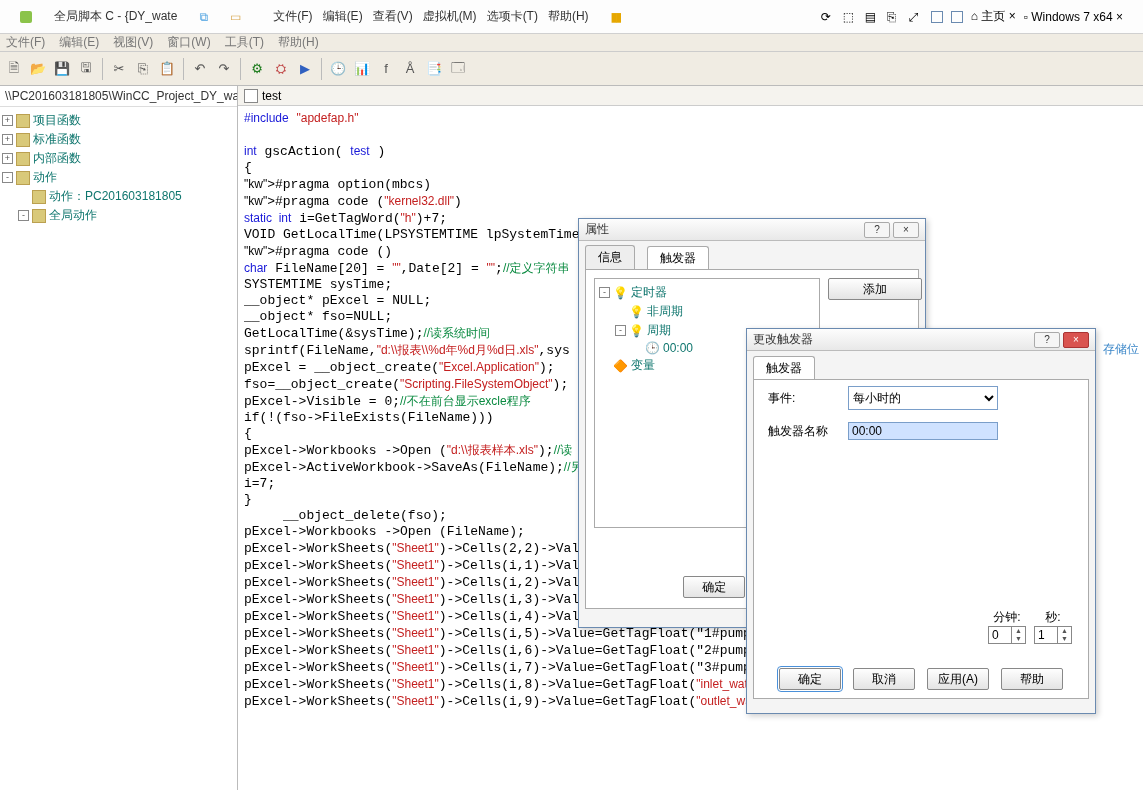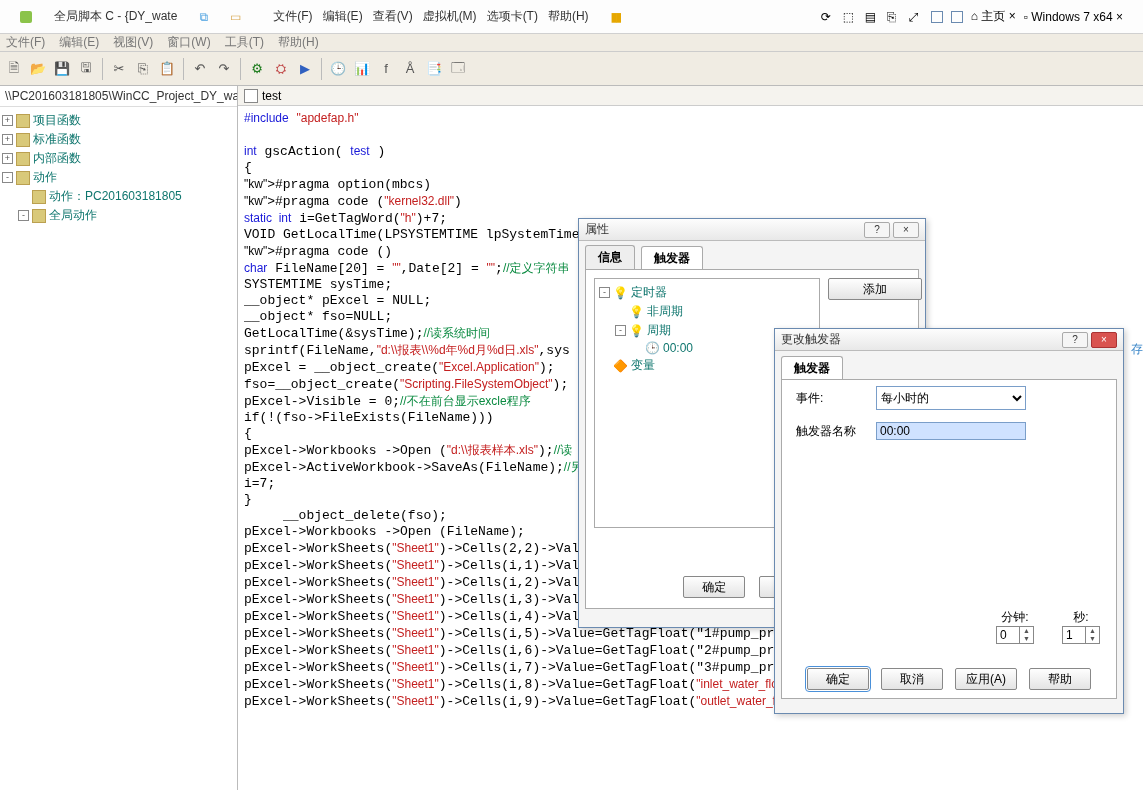--- a/index.html
+++ b/index.html
@@ -37,21 +37,21 @@
 .editor-tab .doc-icon { width:14px; height:14px; background:#fff; border:1px solid #888; }
 .code { padding:4px 6px; font-family:Consolas,"Courier New",monospace; font-size:13px; line-height:16px; white-space:pre; color:#000;}
 .kw { color:#1818d8; } .str { color:#c42020; } .cmt { color:#0a8a40; }
 
 .dlg { position:absolute; background:#f4f4f4; border:1px solid #6a8ab0; box-shadow:2px 2px 6px rgba(0,0,0,.2); }
 .dlg-title { height:22px; background:linear-gradient(#fdfdfd,#e8e8e8); border-bottom:1px solid #bbb; display:flex; align-items:center; padding:0 6px; font-size:12px; color:#333;}
 .dlg-title .spacer { flex:1; }
 .dlg-title .win-btn { width:26px; height:16px; border:1px solid #aaa; border-radius:2px; margin-left:3px; display:inline-flex; align-items:center; justify-content:center; font-size:10px; background:#f5f5f5;}
 .close-red { background:#d9534f !important; color:#fff; border-color:#a33 !important;}
 
-.prop-tabs { display:flex; padding:4px 18px 0 6px; gap:4px;font-weight:bold;}
+.prop-tabs { display:flex; padding:4px 18px 0 6px; gap:10px;}
 .prop-tab { padding:3px 12px; border:1px solid #aaa; border-bottom:none; background:#eee; border-radius:3px 3px 0 0; margin-right:2px;}
 .prop-tab.active { background:#fff; position:relative; top:1px;}
 .prop-body { margin:0 6px 6px 6px; border:1px solid #aaa; background:#fff; }
 
 .mini-tree { border:1px solid #aaa; background:#fff; margin:8px; padding:4px; height:250px; overflow:auto;}
 
 .btn { min-width:62px; height:22px; border:1px solid #888; background:linear-gradient(#fefefe,#e4e4e4); border-radius:2px; display:inline-flex; align-items:center; justify-content:center; cursor:default;}
 .btn:focus, .btn.primary { outline:1px solid #4a90d9; outline-offset:1px;}
 
 .form-row { display:flex; align-items:center; gap:10px; padding:6px 14px;}
@@ -253,21 +253,21 @@
       </div>
     </div>
     <div style="position:absolute; bottom:10px; left:0; right:0; text-align:center;">
       <span class="btn">确定</span>
       &nbsp;&nbsp;
       <span class="btn">取消</span>
     </div>
   </div>
 </div>
 
-<div class="dlg" style="left:774px; top:328px; width:350px; height:386px;">
+<div class="dlg" style="left:746px; top:328px; width:350px; height:386px;">
   <div class="dlg-title">
     <span>更改触发器</span>
     <span class="spacer"></span>
     <span class="win-btn">?</span>
     <span class="win-btn close-red">×</span>
   </div>
   <div class="prop-tabs">
     <div class="prop-tab active">触发器</div>
   </div>
   <div class="prop-body" style="height:320px; position:relative;">
@@ -275,21 +275,21 @@
       <span style="width:70px">事件:</span>
       <select class="combo">
         <option>每小时的</option>
       </select>
     </div>
     <div class="form-row">
       <span style="width:70px">触发器名称</span>
       <input class="txt sel" value="00:00" style="">
     </div>
 
-    <div style="position:absolute; right:16px; bottom:54px; display:flex; gap:28px; align-items:flex-end;">
+    <div style="position:absolute; right:16px; bottom:54px; display:flex; gap:8px; align-items:flex-end;">
       <div>
         <div style="text-align:center">分钟:</div>
         <div class="spin">
           <input value="0" style="">
           <div class="arrows">
               <span>▲</span>
               <span>▼</span>
             </div>
         </div>
       </div>

